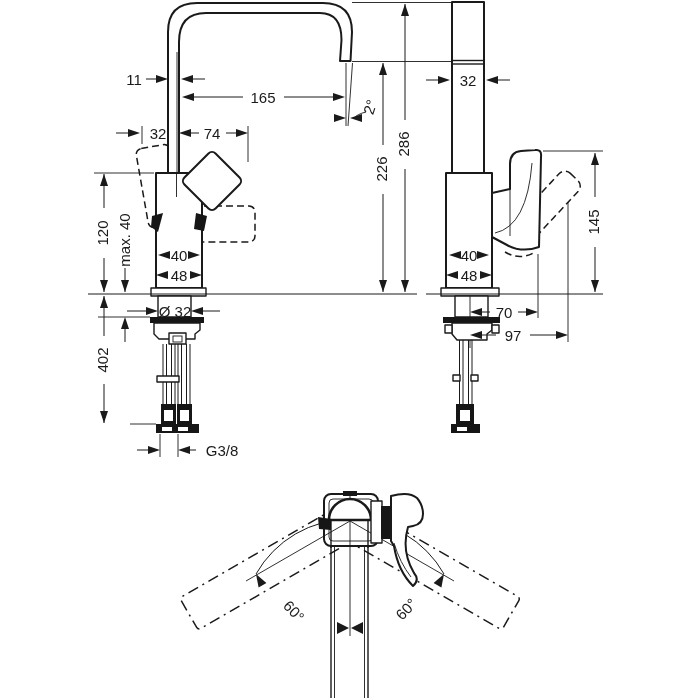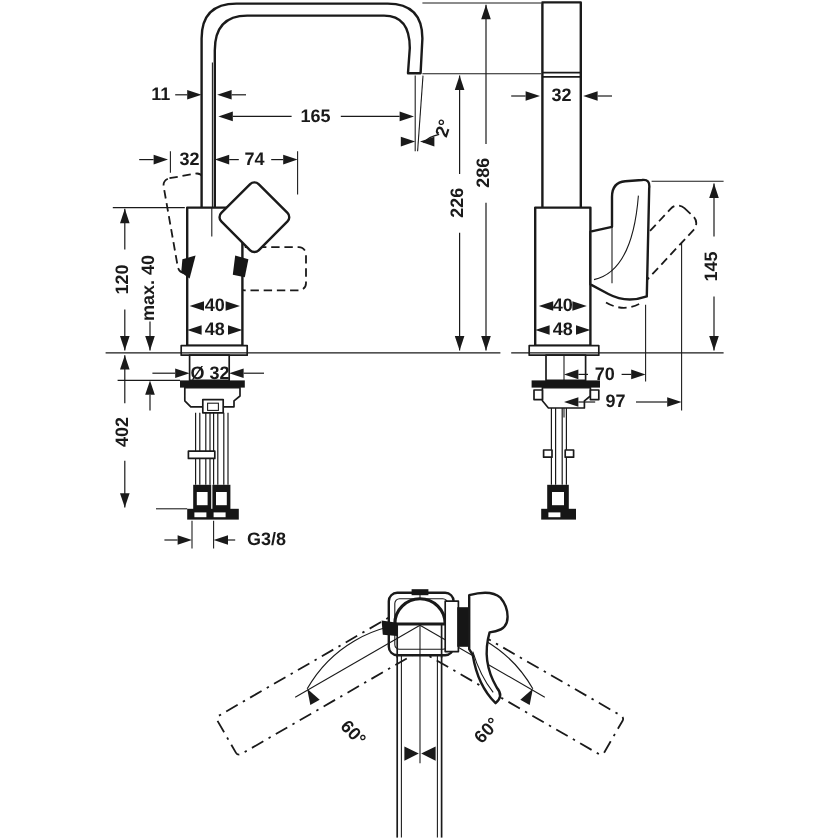--- a/index.html
+++ b/index.html
@@ -1,16 +1,16 @@
 <!DOCTYPE html>
 <html><head>
 <meta charset="utf-8">
 <style>
   html,body{margin:0;padding:0;background:#fff;}
-  .stage{width:700px;height:700px;background:#fff;position:relative;font-family:"Liberation Sans",sans-serif;font-weight:bold;}
+  .stage{width:700px;height:700px;background:#fff;position:relative;font-family:"Liberation Sans",sans-serif;}
   svg{display:block;}
   .outline{fill:#fff;stroke:#1a1a1a;stroke-width:2;stroke-linejoin:round;}
   .outline-thin{fill:#fff;stroke:#1a1a1a;stroke-width:1.4;stroke-linejoin:round;}
   .ln{fill:none;stroke:#1a1a1a;stroke-width:1.4;}
   .thin{fill:none;stroke:#1a1a1a;stroke-width:0.9;}
   .dim{fill:none;stroke:#1a1a1a;stroke-width:1;}
   .arrow{fill:#1a1a1a;stroke:none;}
   .blackfill{fill:#161616;stroke:none;}
   .whitefill{fill:#fff;stroke:none;}
   .dashed{fill:none;stroke:#1a1a1a;stroke-width:1.5;stroke-dasharray:7 4;stroke-linejoin:round;}

